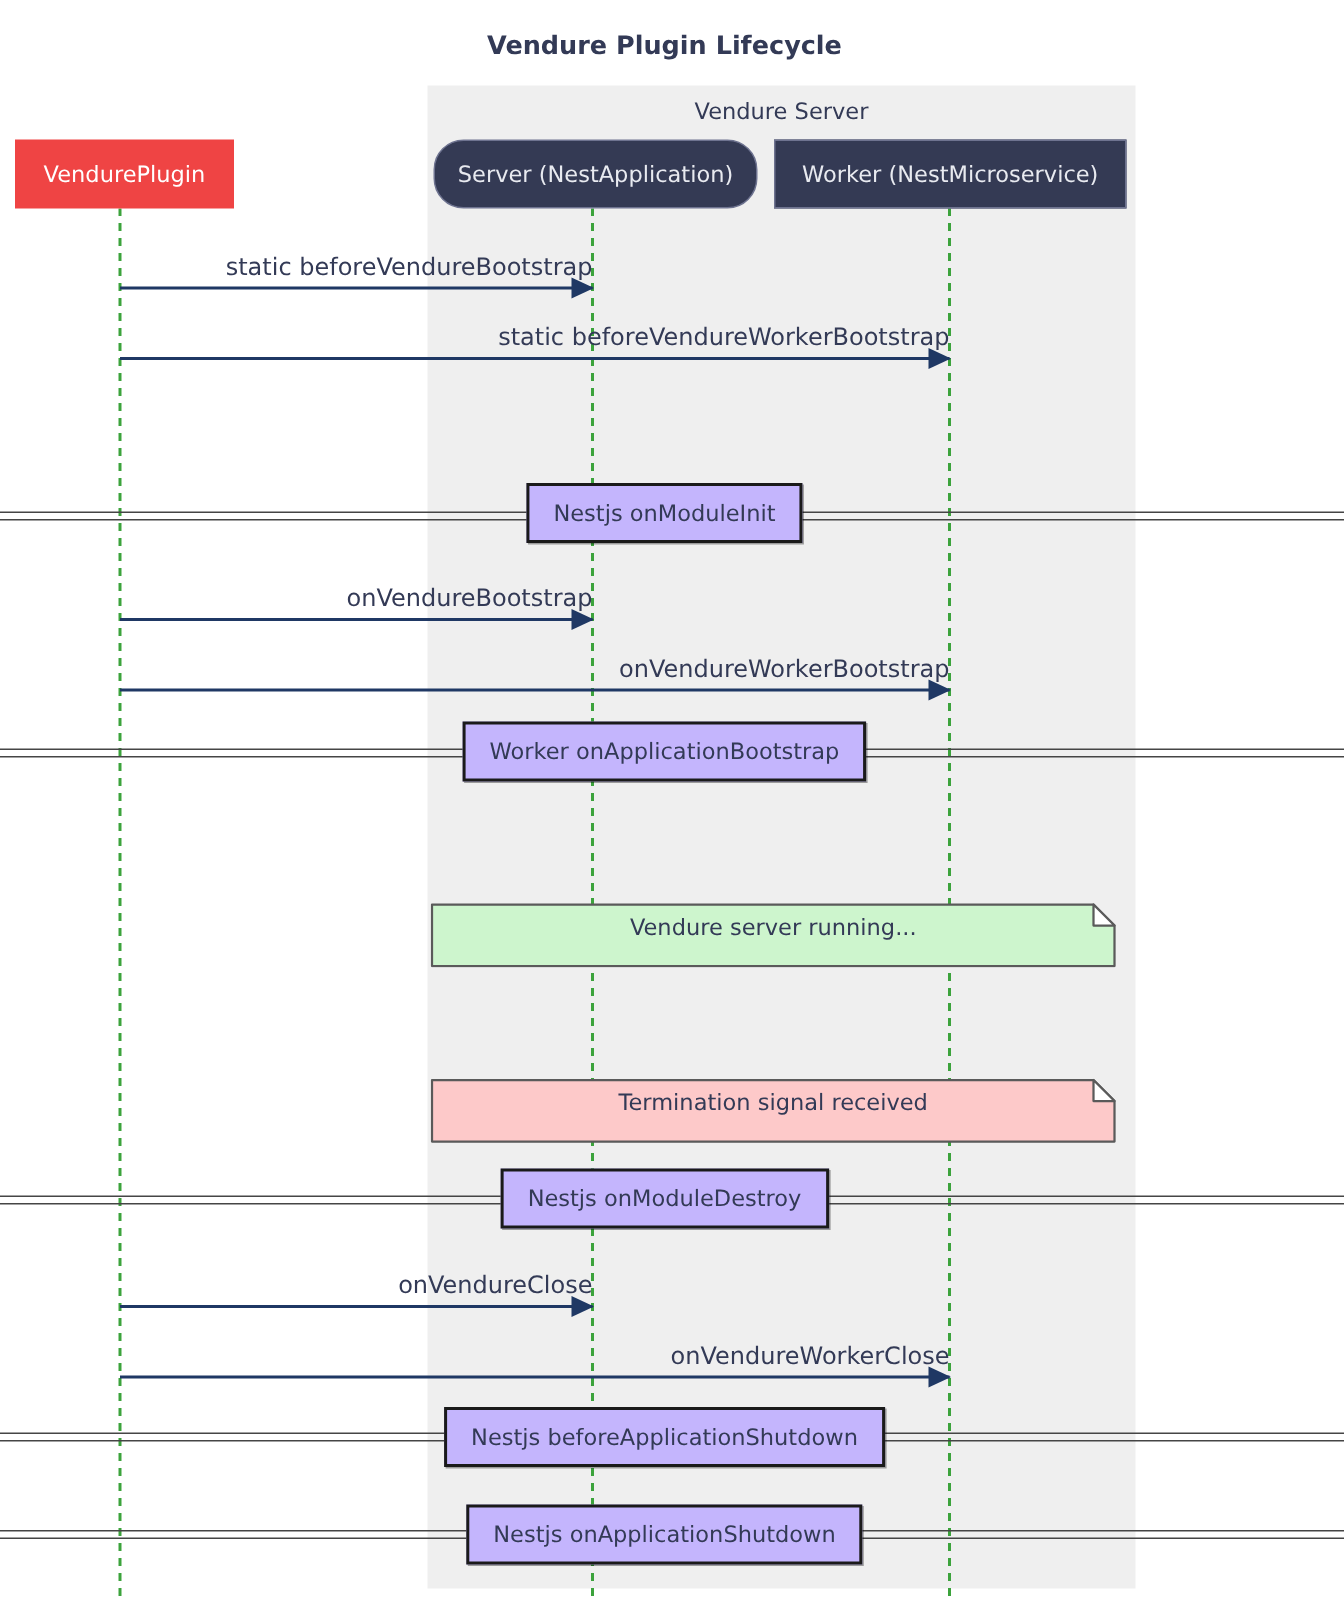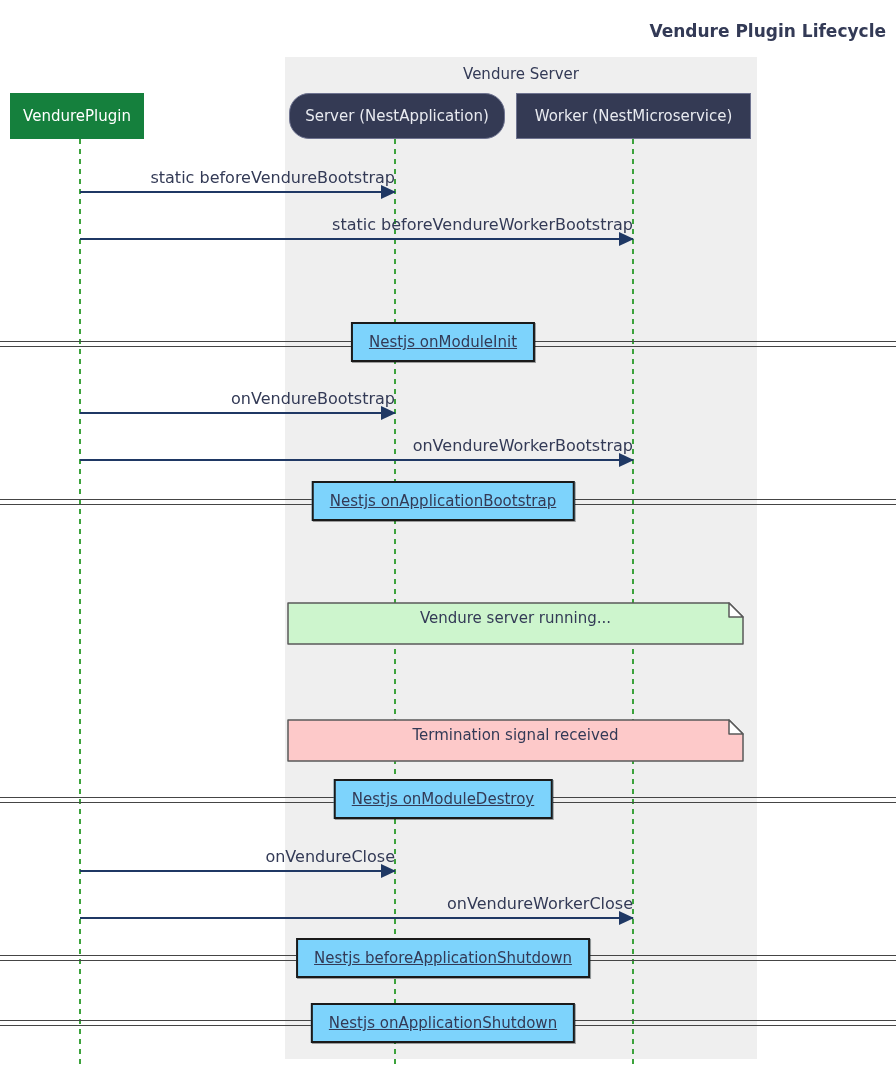--- a/index.html
+++ b/index.html
@@ -7,21 +7,21 @@
     position:relative;
     width:896px;height:1080px;
     background:#ffffff;
     font-family:"DejaVu Sans","Liberation Sans",sans-serif;
     color:#333a56;
     overflow:hidden;
   }
   
   .title{
     position:absolute;top:21px;left:0;width:886px;
-    text-align:right;font-size:17px;font-weight:bold;color:#333a56;
+    text-align:center;font-size:17px;font-weight:bold;color:#333a56;
   }
   
   .group-box{
     position:absolute;left:285px;top:57px;width:472px;height:1002px;
     background:#efefef;z-index:0;
   }
   .group-label{
     position:absolute;top:8px;left:0;width:100%;
     text-align:center;font-size:15px;color:#333a56;
   }
@@ -32,21 +32,21 @@
   }
   .lifeline-plugin{left:79px;}
   .lifeline-server{left:394px;}
   .lifeline-worker{left:632px;}
   
   .actor{
     position:absolute;top:93px;height:46px;z-index:4;
     display:flex;align-items:center;justify-content:center;
     font-size:15px;white-space:nowrap;box-sizing:border-box;
   }
-  .actor-plugin{left:10px;width:134px;background:#15803d;color:#ffffff;}
+  .actor-plugin{left:10px;width:146px;background:#ef4444;color:#ffffff;}
   .actor-dark{background:#343a54;color:#e8eaf0;border:1px solid #6e7390;}
   .actor-server{left:289px;width:216px;border-radius:20px;}
   .actor-worker{left:516px;width:235px;}
   
   .msg{position:absolute;left:80px;z-index:3;text-align:right;}
   .msg-label{
     display:block;margin:0 0 4px 13px;font-size:16px;color:#333a56;white-space:nowrap;
   }
   .msg-line{
     position:relative;height:2px;background:#1f3864;
@@ -66,24 +66,23 @@
     position:absolute;left:0;width:896px;height:4px;z-index:2;
     border-top:1px solid #454545;border-bottom:1px solid #454545;box-sizing:content-box;
   }
   .rule-1{top:341px;}
   .rule-2{top:499px;}
   .rule-3{top:797px;}
   .rule-4{top:955px;}
   .rule-5{top:1020px;}
   .divider-box{
     position:absolute;left:443px;transform:translateX(-50%);z-index:5;
-    background:#7dd3fc;border:2px solid #1a1a1a;
+    background:#c4b5fd;border:2px solid #1a1a1a;
     padding:9px 16px;font-size:15px;color:#333a56;white-space:nowrap;
     box-shadow:1px 1px 0 rgba(0,0,0,0.35);
-    text-decoration:underline;
   }
   .dbox-1{top:322px;}
   .dbox-2{top:481px;}
   .dbox-3{top:779px;}
   .dbox-4{top:938px;}
   .dbox-5{top:1003px;}
   
   .note{
     position:absolute;left:287px;width:457px;height:31px;z-index:3;
   }
@@ -176,18 +175,18 @@
   </div>
   <div class="note note-2">
     <svg width="457" height="43" viewBox="0 0 457 43">
       <polygon class="note-fill-danger note-stroke" points="1,1 442,1 456,15 456,42 1,42"></polygon>
       <polygon class="note-stroke" points="442,1 442,15 456,15" fill="#ffffff"></polygon>
     </svg>
     <div class="note-label">Termination signal received</div>
   </div>
 
   <div class="divider-box dbox-1">Nestjs onModuleInit</div>
-  <div class="divider-box dbox-2">Nestjs onApplicationBootstrap</div>
+  <div class="divider-box dbox-2">Worker onApplicationBootstrap</div>
   <div class="divider-box dbox-3">Nestjs onModuleDestroy</div>
   <div class="divider-box dbox-5">Nestjs onApplicationShutdown</div>
   <div class="divider-box dbox-4">Nestjs beforeApplicationShutdown</div>
 
 </div>
 
 </body></html>

